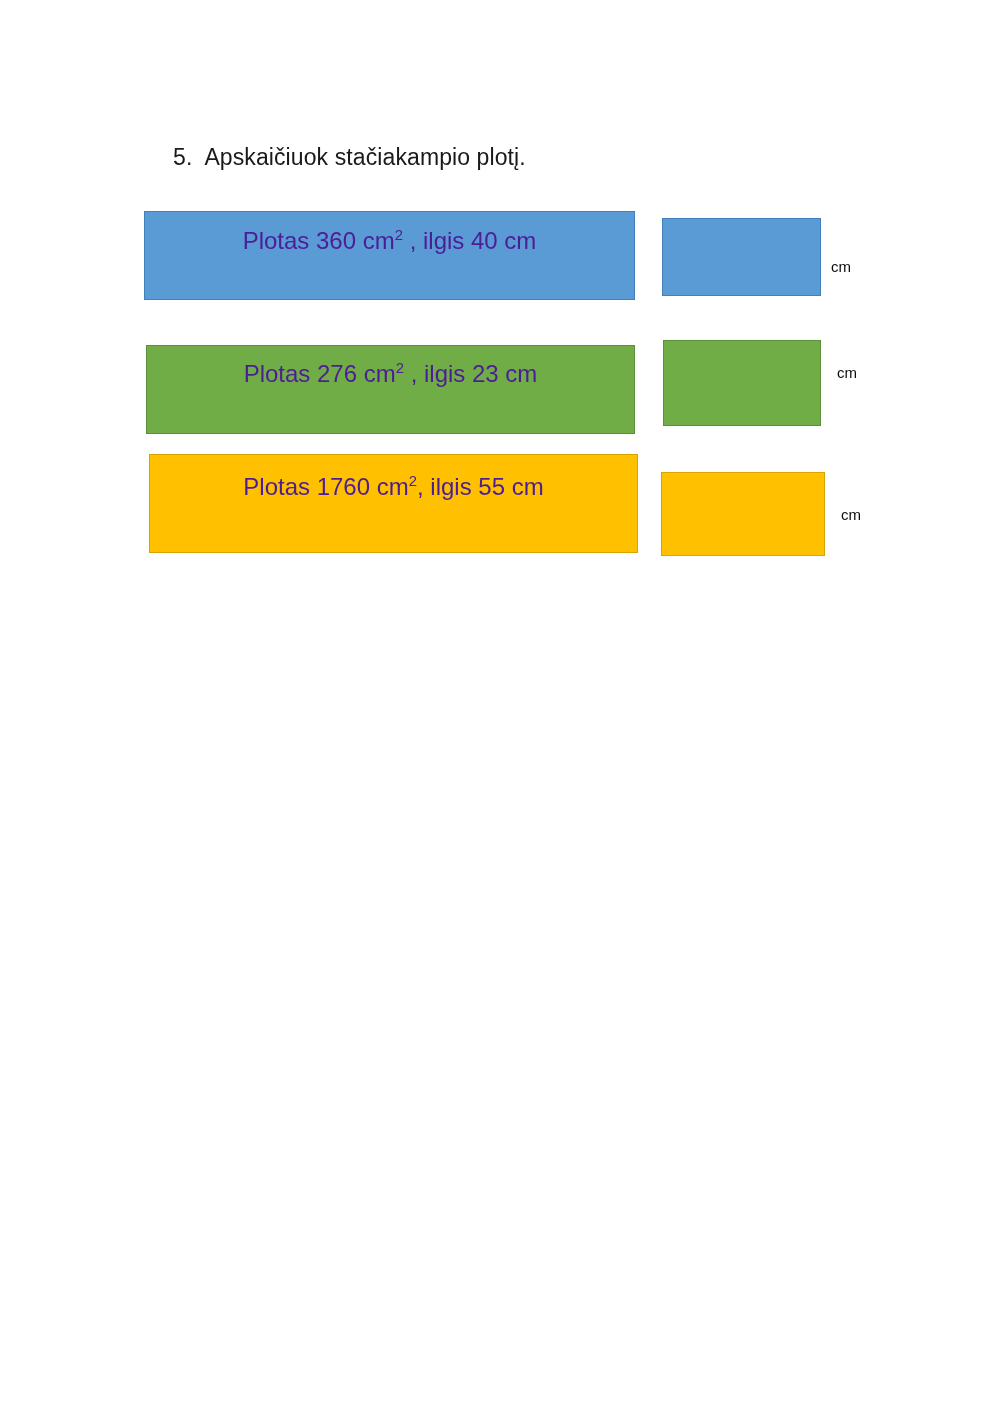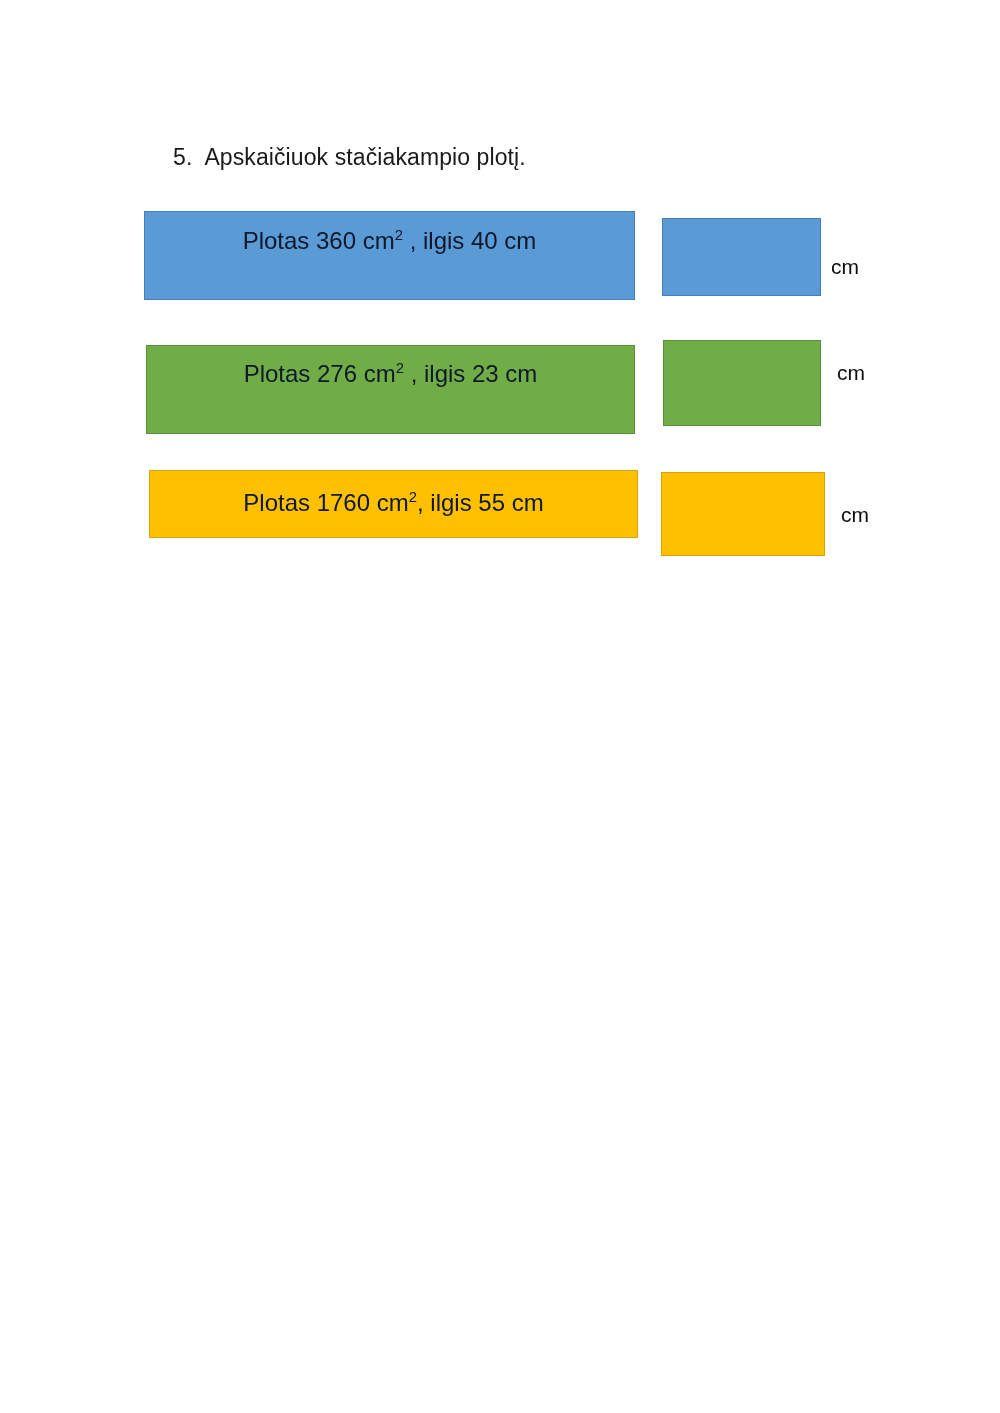--- a/index.html
+++ b/index.html
@@ -50,21 +50,21 @@
     position: absolute;
     left: 0;
     width: 1000px;
   }
 
   .prompt-bar {
     position: absolute;
     box-sizing: border-box;
     border-style: solid;
     border-width: 1px;
-    color: #0f172a;
+    color: #4c1d95;
     font-size: 24px;
     line-height: 28px;
     text-align: center;
     white-space: nowrap;
   }
   .prompt-bar .prompt-text {
     display: block;
     width: 100%;
   }
   .prompt-bar sup {
@@ -75,21 +75,21 @@
 
   .answer-box {
     position: absolute;
     box-sizing: border-box;
     border-style: solid;
     border-width: 1px;
   }
 
   .unit-label {
     position: absolute;
-    font-size: 21px;
+    font-size: 15px;
     line-height: 24px;
     color: #0d0d0d;
     white-space: nowrap;
   }
 
   
   #row-1 { top: 0; height: 0; }
   #row-1 .prompt-bar {
     left: 144px;
     top: 211px;
@@ -132,23 +132,23 @@
     border-color: #5a9039;
   }
   #row-2 .unit-label {
     left: 837px;
     top: 361px;
   }
 
   
   #row-3 .prompt-bar {
     left: 149px;
-    top: 470px;
+    top: 454px;
     width: 489px;
-    height: 68px;
+    height: 99px;
     background: #ffc000;
     border-color: #d9a300;
     padding-top: 18px;
   }
   #row-3 .answer-box {
     left: 661px;
     top: 472px;
     width: 164px;
     height: 84px;
     background: #ffc000;

